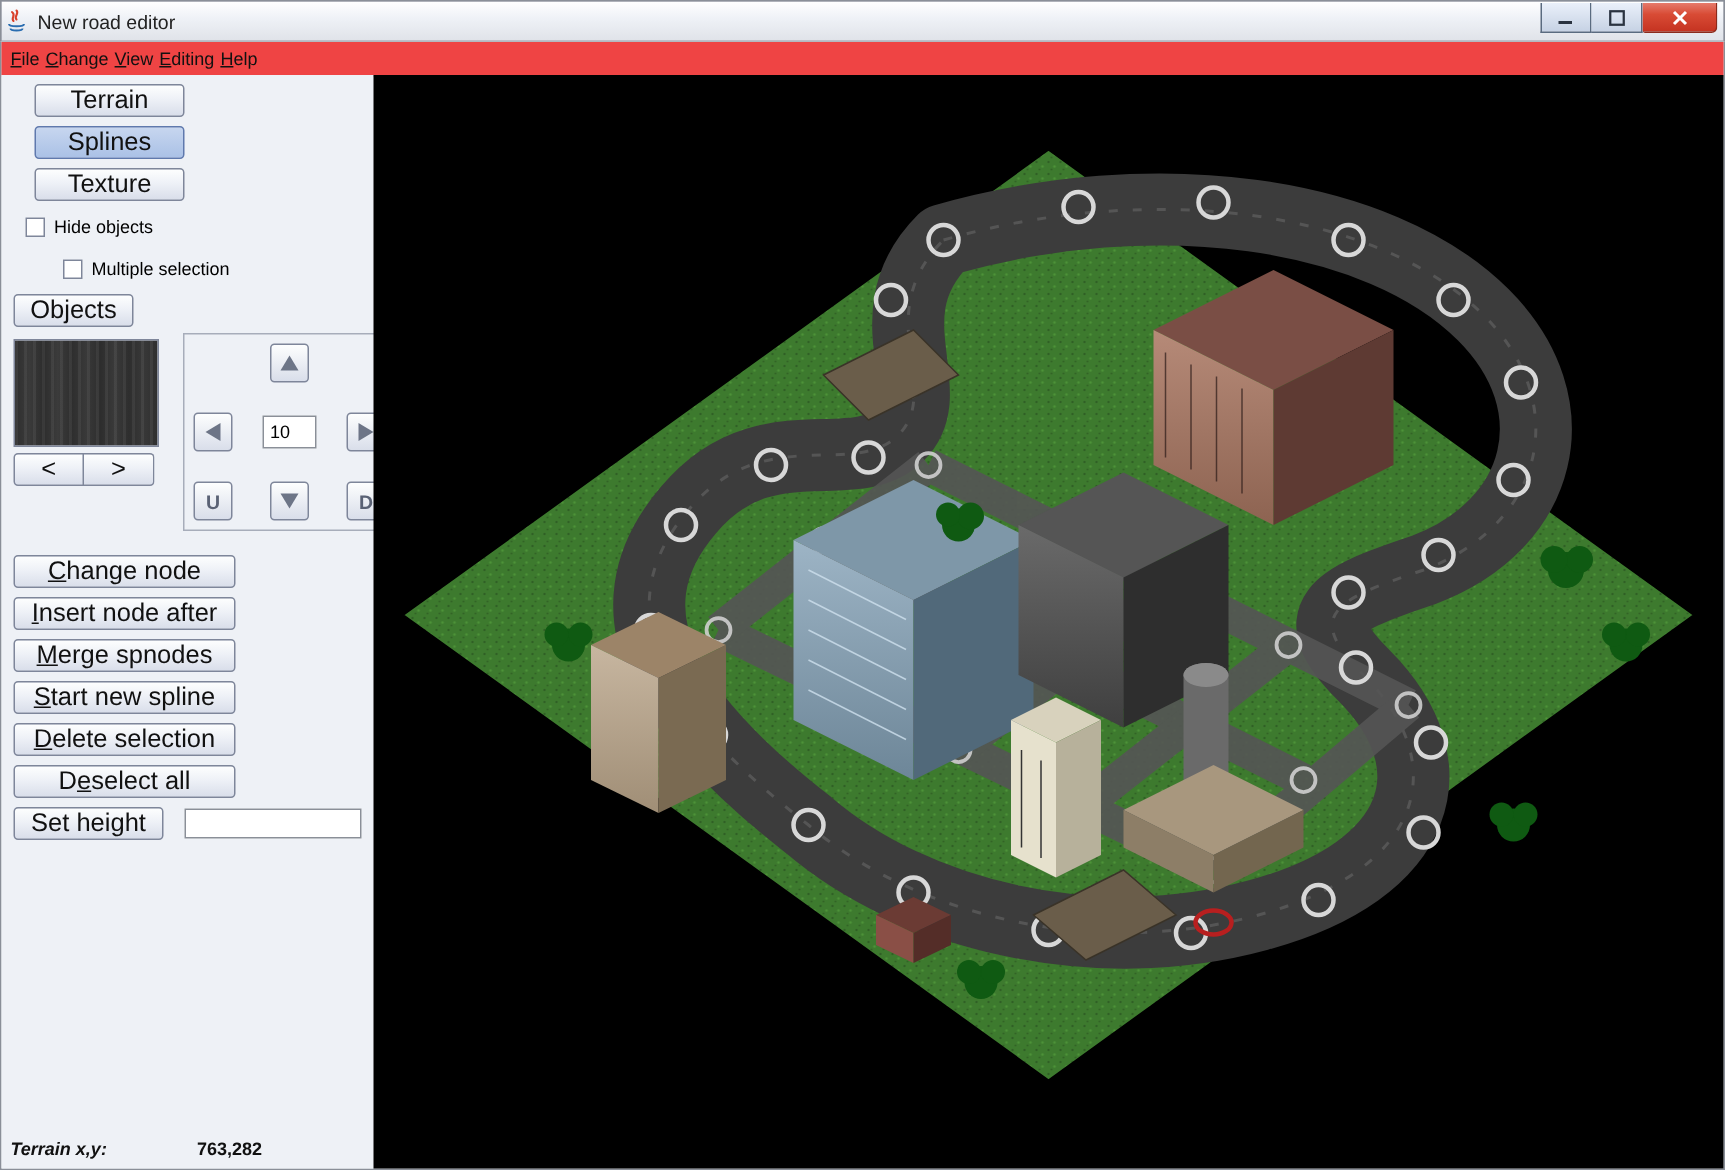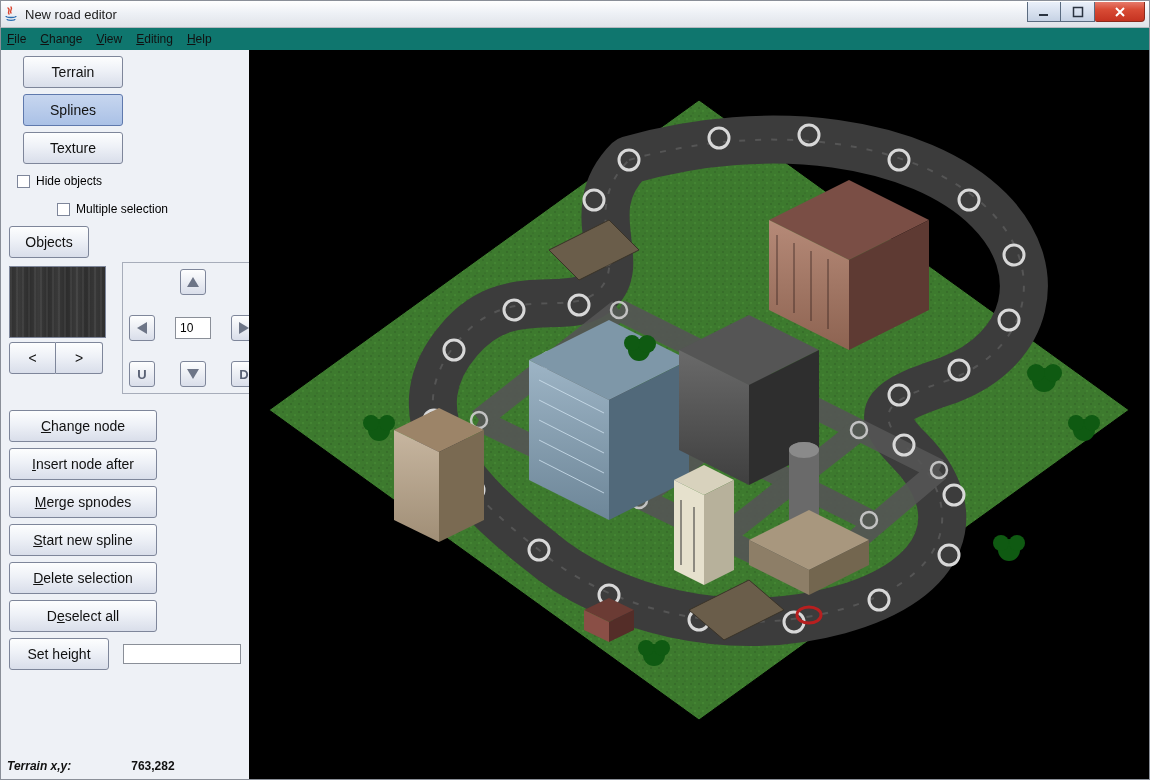--- a/index.html
+++ b/index.html
@@ -59,26 +59,26 @@
     border: 1px solid #8a8f98;
     border-top: none;
     background: #eef1f6;
     box-sizing: border-box;
     position: relative;
   }
 
   
   .menubar {
     height: 22px;
-    background: #0f766e;
+    background: #ef4444;
     border-bottom: 1px solid #c6c9d0;
     display: flex;
     align-items: center;
     padding: 0 6px;
-    gap: 14px;
+    gap: 4px;
     font-size: 12px;
   }
   .menuitem { color: #111; cursor: default; }
   .menuitem .mn { text-decoration: underline; }
 
   .content {
     position: absolute;
     top: 22px; left: 0; right: 0; bottom: 0;
     display: flex;
   }
@@ -87,42 +87,42 @@
   .sidebar {
     width: 248px;
     background: #eef1f6;
     position: relative;
     padding: 6px 8px 0 8px;
     box-sizing: border-box;
   }
 
   
   .btn {
-    height: 32px;
+    height: 22px;
     border: 1px solid #7e869a;
     background: linear-gradient(to bottom, #fdfefe 0%, #eef1f7 45%, #d9deea 100%);
     border-radius: 3px;
     display: inline-flex;
     align-items: center;
     justify-content: center;
-    font-size: 14px;
+    font-size: 17px;
     color: #111;
     box-sizing: border-box;
     cursor: default;
   }
   .btn .mn { text-decoration: underline; }
   .btn.selected {
     background: linear-gradient(to bottom, #c7d6ef 0%, #aac1e6 100%);
     border-color: #5f79ad;
   }
 
   .group-top .btn { width: 100px; margin-left: 14px; margin-bottom: 6px; display:flex; }
 
   .checkrow { display:flex; align-items:center; gap:6px; margin: 10px 0 6px 8px; }
-  .checkrow.indent { margin-left: 48px; margin-top: 14px; margin-bottom: 10px;}
+  .checkrow.indent { margin-left: 33px; margin-top: 14px; margin-bottom: 10px;}
   .checkbox {
     width: 13px; height: 13px;
     border: 1px solid #7e869a;
     background: #fff;
     box-sizing: border-box;
   }
 
   .texture-row { display:flex; align-items:flex-start; gap:16px; margin-top:4px; }
   .texture-col { display:flex; flex-direction:column; align-items:flex-start; }
 

